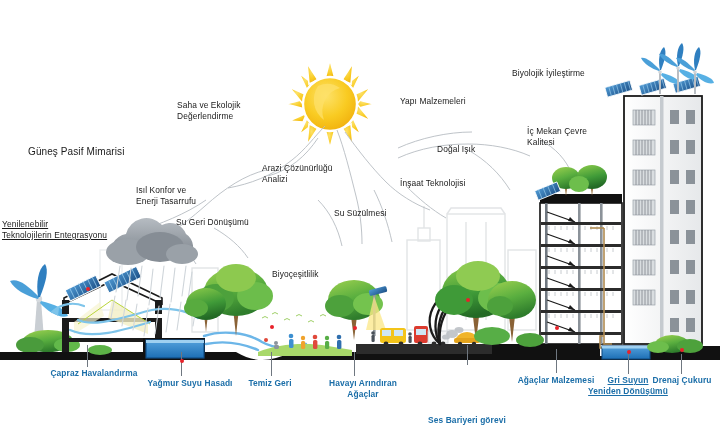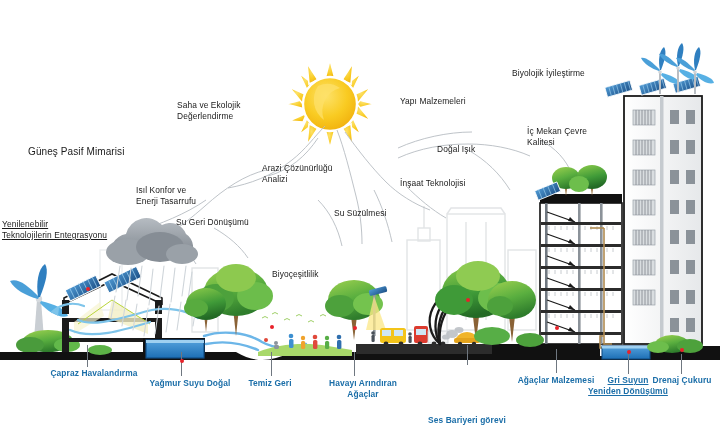--- a/index.html
+++ b/index.html
@@ -622,21 +622,21 @@
       <div class="lbl" style="left: 512px; top: 68px;">Biyolojik İyileştirme</div>
       <div class="lbl" style="left: 527px; top: 126px;">İç Mekan Çevre
 Kalitesi</div>
     </div>
   <div id="bottom-labels">
       <div class="tick" style="left: 87px; top: 345px; height: 22px;"></div>
       <div class="dot" style="left: 86px; top: 287px;"></div>
       <div class="blbl" style="left: 39px; top: 368px; width: 110px;">Çapraz Havalandırma</div>
       <div class="tick" style="left: 181px; top: 352px; height: 24px;"></div>
       <div class="dot" style="left: 180px; top: 359px;"></div>
-      <div class="blbl" style="left: 135px; top: 378px; width: 110px;">Yağmur Suyu Doğal</div>
+      <div class="blbl" style="left: 135px; top: 378px; width: 110px;">Yağmur Suyu Hasadı</div>
       <div class="tick" style="left: 271px; top: 352px; height: 24px;"></div>
       <div class="dot" style="left: 270px; top: 325px;"></div>
       <div class="blbl" style="left: 237px; top: 378px; width: 66px;">Temiz Geri</div>
       <div class="tick" style="left: 354px; top: 352px; height: 24px;"></div>
       <div class="dot" style="left: 353px; top: 326px;"></div>
       <div class="blbl" style="left: 317px; top: 378px; width: 92px;">Havayı Arındıran
 Ağaçlar</div>
       <div class="tick" style="left: 467px; top: 345px; height: 20px;"></div>
       <div class="dot" style="left: 466px; top: 298px;"></div>
       <div class="blbl" style="left: 417px; top: 384px; width: 100px; margin-top: 31px;">Ses Bariyeri görevi

